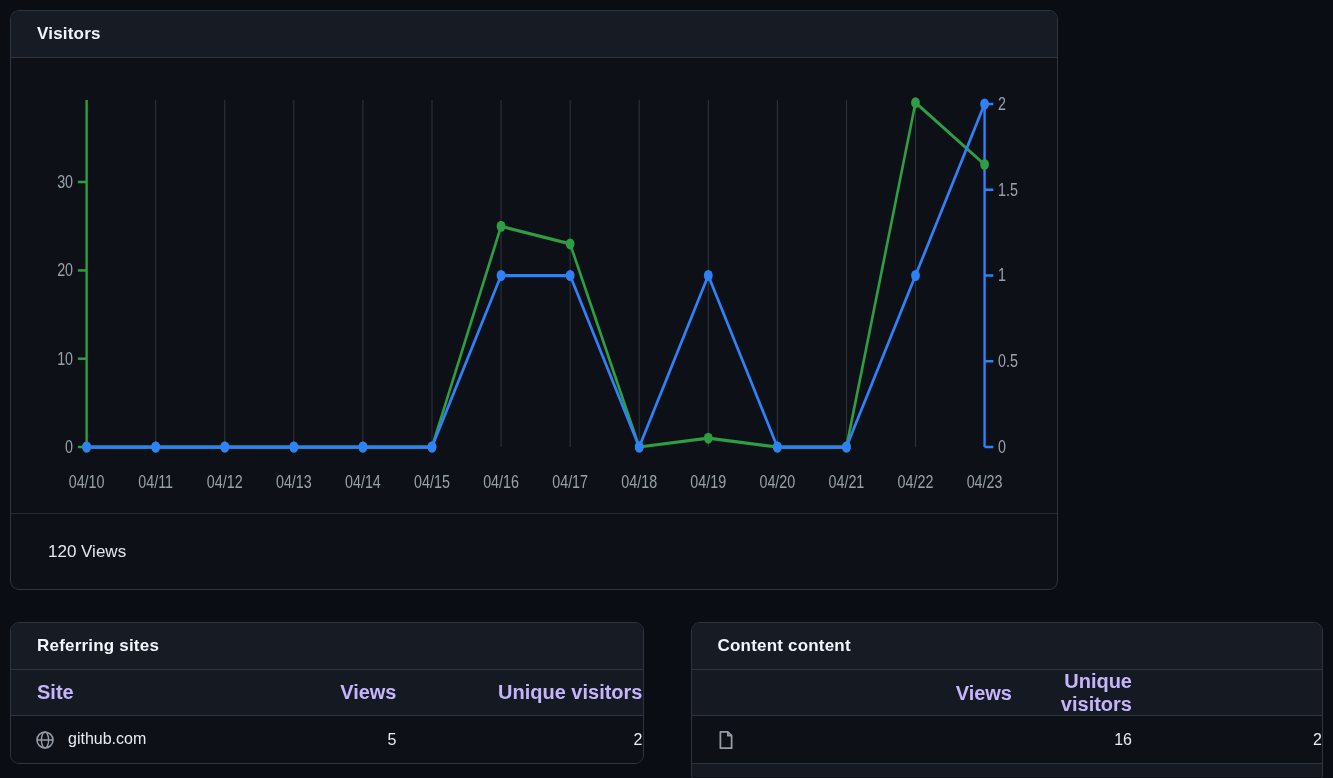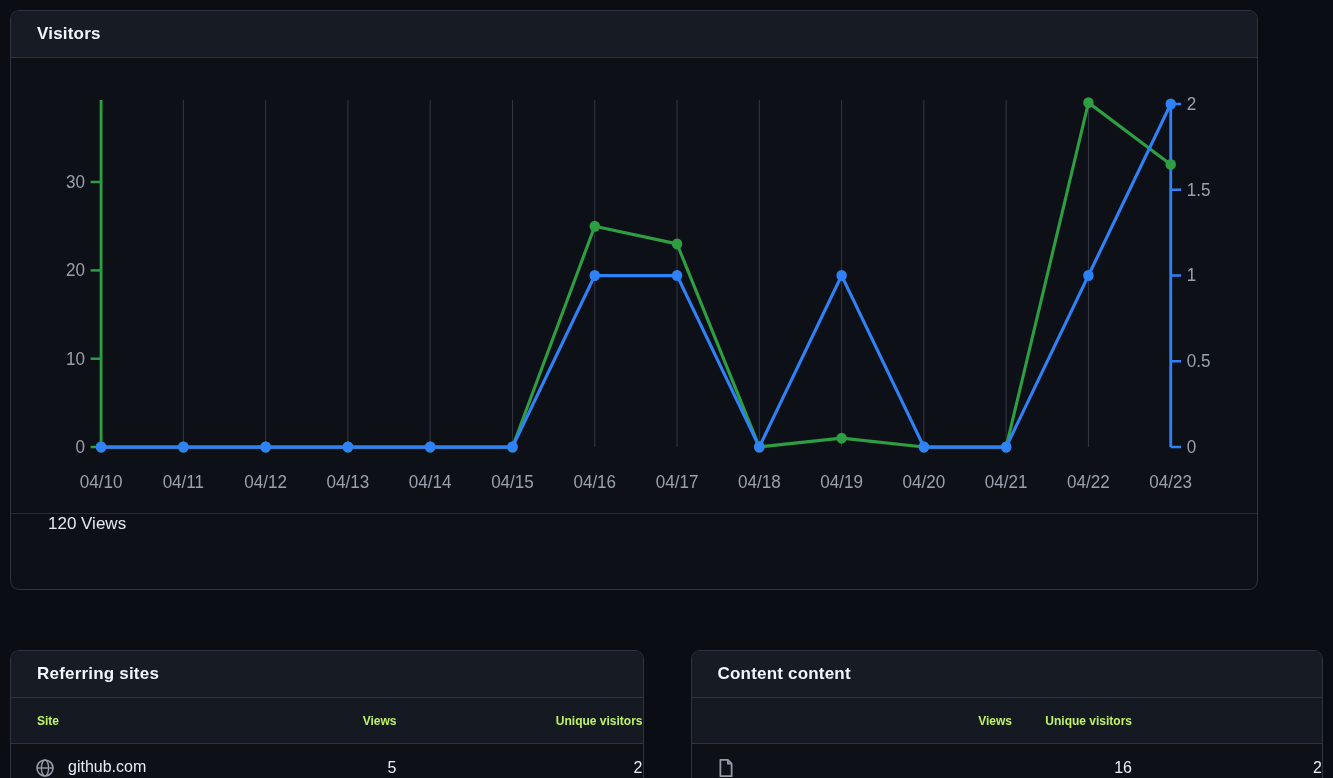--- a/index.html
+++ b/index.html
@@ -24,29 +24,29 @@
     align-items: center;
     padding: 0 26px;
   }
   .card-title {
     font-size: 17px;
     font-weight: 700;
     color: #f0f6fc;
     letter-spacing: .2px;
   }
   
-  .visitors-card { width: 1248px; height: 580px; margin-bottom: 60px; }
+  .visitors-card { width: 1048px; height: 580px; margin-bottom: 32px; }
   .chart-area { height: 455px; position: relative; }
   .chart-area svg { display: block; width: 100%; height: 100%; }
   .axis-label { font-size: 18px; fill: #99a1ab; font-family: "Liberation Sans", "DejaVu Sans", sans-serif; }
   .card-footer {
     height: 76px;
     border-top: 1px solid #262c35;
     display: flex;
-    align-items: flex-start;
+    align-items: center;
     font-size: 17px;
     color: #e2e8f0;
   }
   .footer-cell { width: 50%; padding-left: 37px; }
   .footer-cell-right { padding-left: 17px; }
   
   .cards-row { display: flex; gap: 47px; }
   .left-card  { width: 635px; height: 142px; }
   .right-card { width: 634px; height: 162px; }
   .t-head {
@@ -64,21 +64,21 @@
     padding-left: 24px;
     background: #0d1117;
   }
   .t-next {
     height: 14px;
     background: #151a22;
     border-top: 1px solid #2e3540;
   }
   .grid-sites   { grid-template-columns: 1fr 170px 246px; }
   .grid-content { grid-template-columns: 1fr 120px 190px; }
-  .th { font-size: 12px; font-weight: 700; color: #bef264; }
+  .th { font-size: 20px; font-weight: 700; color: #c4b5fd; }
   .center { text-align: right; }
   .cell { font-size: 16px; color: #e6edf3; }
   .cell-main { display: flex; align-items: flex-start; gap: 13px; font-size: 16px; color: #e6edf3; overflow: hidden; white-space: nowrap; }
   .row-icon { width: 20px; height: 20px; color: #959ca7; flex: 0 0 auto; }
   a.content-link { color: #4692ec; text-decoration: none; font-size: 16px; white-space: nowrap; }
 </style>
 </head>
 <body>
 
 <div class="page">

